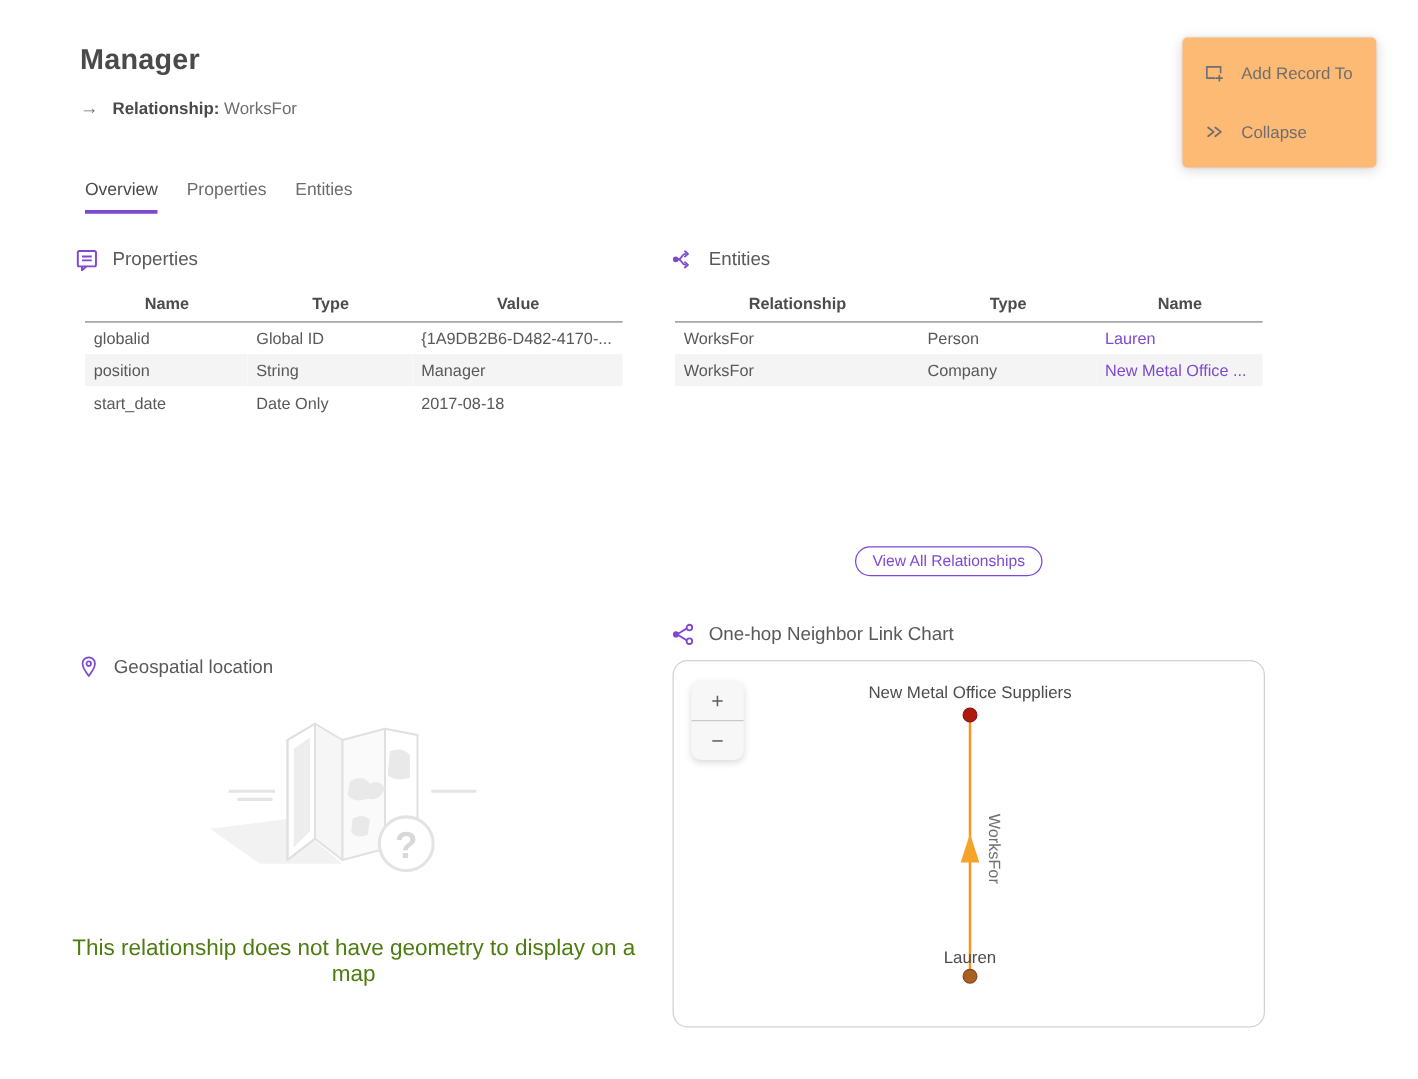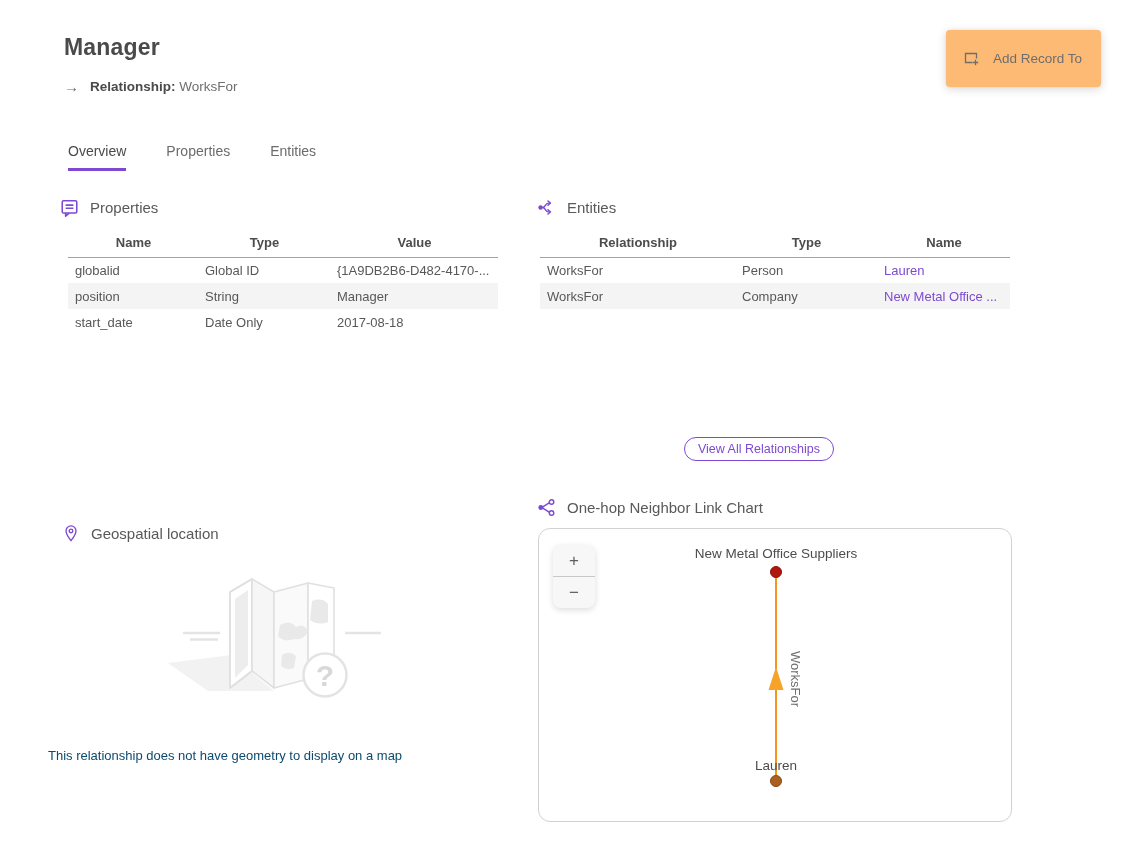--- a/index.html
+++ b/index.html
@@ -12,21 +12,21 @@
   .subtitle .arrow { font-size:15px; color:#6e6e6e; }
   .subtitle .lbl { font-weight:bold; color:#4a4a4a; }
 
   
   .menu-card { position:absolute; left:946px; top:30px; width:155px; background:#fdba74; border-radius:4px;
                box-shadow:0 2px 10px rgba(0,0,0,.16), 0 0 2px rgba(0,0,0,.08); padding:5px 0; }
   .menu-item { display:flex; align-items:center; gap:13px; height:47px; padding:0 0 0 17px; font-size:13.5px; color:#6e6e6e; cursor:pointer; }
   .menu-item svg { flex:0 0 auto; }
 
   
-  .tabs { position:absolute; left:68px; top:143px; display:flex; gap:40px; font-size:14px; }
+  .tabs { position:absolute; left:68px; top:143px; display:flex; gap:23px; font-size:14px; }
   .tab { color:#6b6b6b; padding-bottom:9px; border-bottom:3px solid transparent; cursor:pointer; }
   .tab.active { color:#4a4a4a; border-bottom-color:#7e49d2; }
 
   
   .sec-head { position:absolute; display:flex; align-items:center; gap:11px; font-size:15px; color:#595959; }
   .sec-head svg { flex:0 0 auto; }
 
   
   table { border-collapse:collapse; table-layout:fixed; font-size:13px; }
   thead th { text-align:center; font-weight:bold; color:#4c4c4c; height:28px; padding:0 6px 0 7px;
@@ -39,21 +39,21 @@
 
   
   .btn-row { position:absolute; text-align:center; }
   .btn-row.left { left:68px; width:430px; top:437px; }
   .btn-row.right { left:524px; width:470px; top:437px; }
   .pill-btn { display:inline-block; background:#fff; border:1px solid #7e49d2; color:#7e49d2; border-radius:16px;
               font-size:12.5px; padding:4px 13px; font-family:inherit; cursor:pointer; }
 
   
   .map-wrap { position:absolute; left:68px; top:555px; width:430px; height:180px; }
-  .geo-msg { position:absolute; left:48px; top:748px; width:470px; font-size:13px; color:#0c4a6e; }
+  .geo-msg { position:absolute; left:48px; top:748px; width:470px; text-align:center; font-size:18px; color:#4d7c0f; }
 
   
   .chart-card { position:absolute; left:538px; top:528px; width:474px; height:294px; background:#fff;
                 border:1px solid #d2d2d2; border-radius:12px; }
   .chart-card > svg.graph { position:absolute; left:0; top:0; }
   .zoom-ctl { position:absolute; left:14px; top:16px; width:42px; background:#f7f7f7; border-radius:8px;
               box-shadow:0 2px 6px rgba(0,0,0,.14); overflow:hidden; }
   .zoom-btn { display:block; width:100%; height:31px; background:transparent; border:none; font-size:17px;
               color:#5f5f5f; cursor:pointer; font-family:inherit; line-height:31px; }
   .zoom-divider { height:1px; background:#c9c9c9; }
@@ -74,20 +74,29 @@
 
   <div class="menu-card">
     <div class="menu-item">
       <svg width="17" height="17" viewBox="0 0 17 17">
         <g stroke="#6e6e6e" stroke-width="1.3" fill="none">
           <path d="M13.5,8.5 V3.5 H2.5 V12.5 H9.5"></path>
           <path d="M12.5,9.8 V15.2 M9.8,12.5 H15.2"></path>
         </g>
       </svg>
       <span>Add Record To</span>
+    </div>
+    <div class="menu-item">
+      <svg width="17" height="17" viewBox="0 0 17 17">
+        <g stroke="#6e6e6e" stroke-width="1.4" fill="none" stroke-linecap="round" stroke-linejoin="round">
+          <path d="M3.5,5 L8,8.5 L3.5,12"></path>
+          <path d="M9.2,5 L13.7,8.5 L9.2,12"></path>
+        </g>
+      </svg>
+      <span>Collapse</span>
     </div>
   </div>
 
   <div class="tabs">
     <div class="tab active">Overview</div>
     <div class="tab">Properties</div>
     <div class="tab">Entities</div>
   </div>
 
   <div class="sec-head" style="left:60px; top:198px;">

